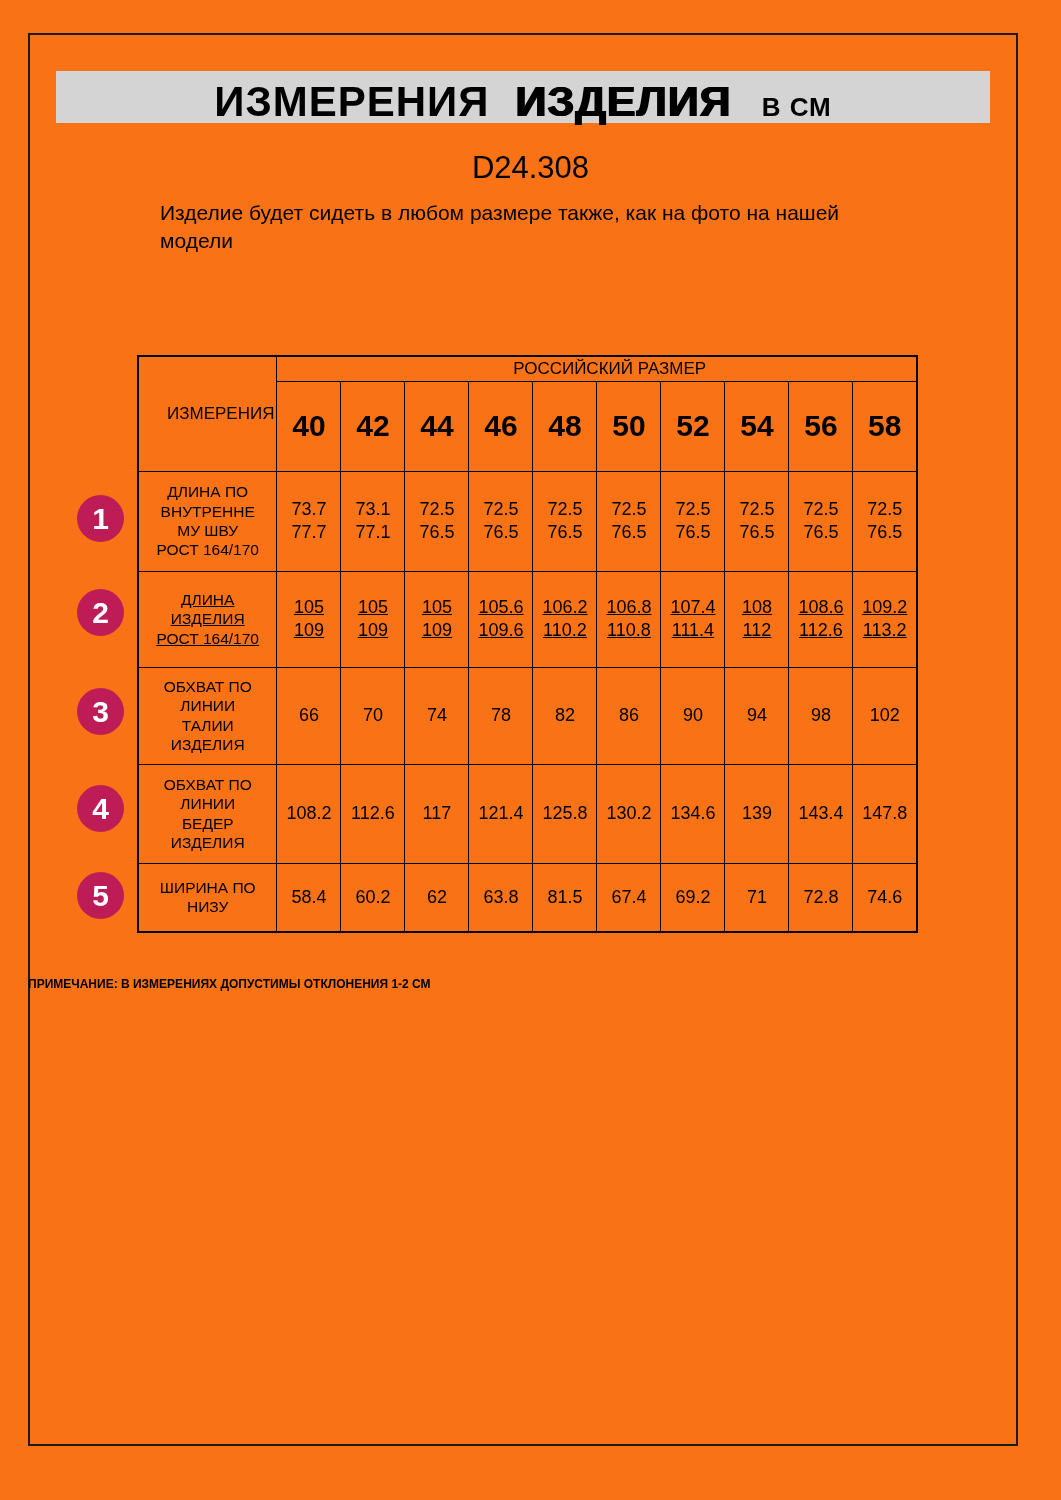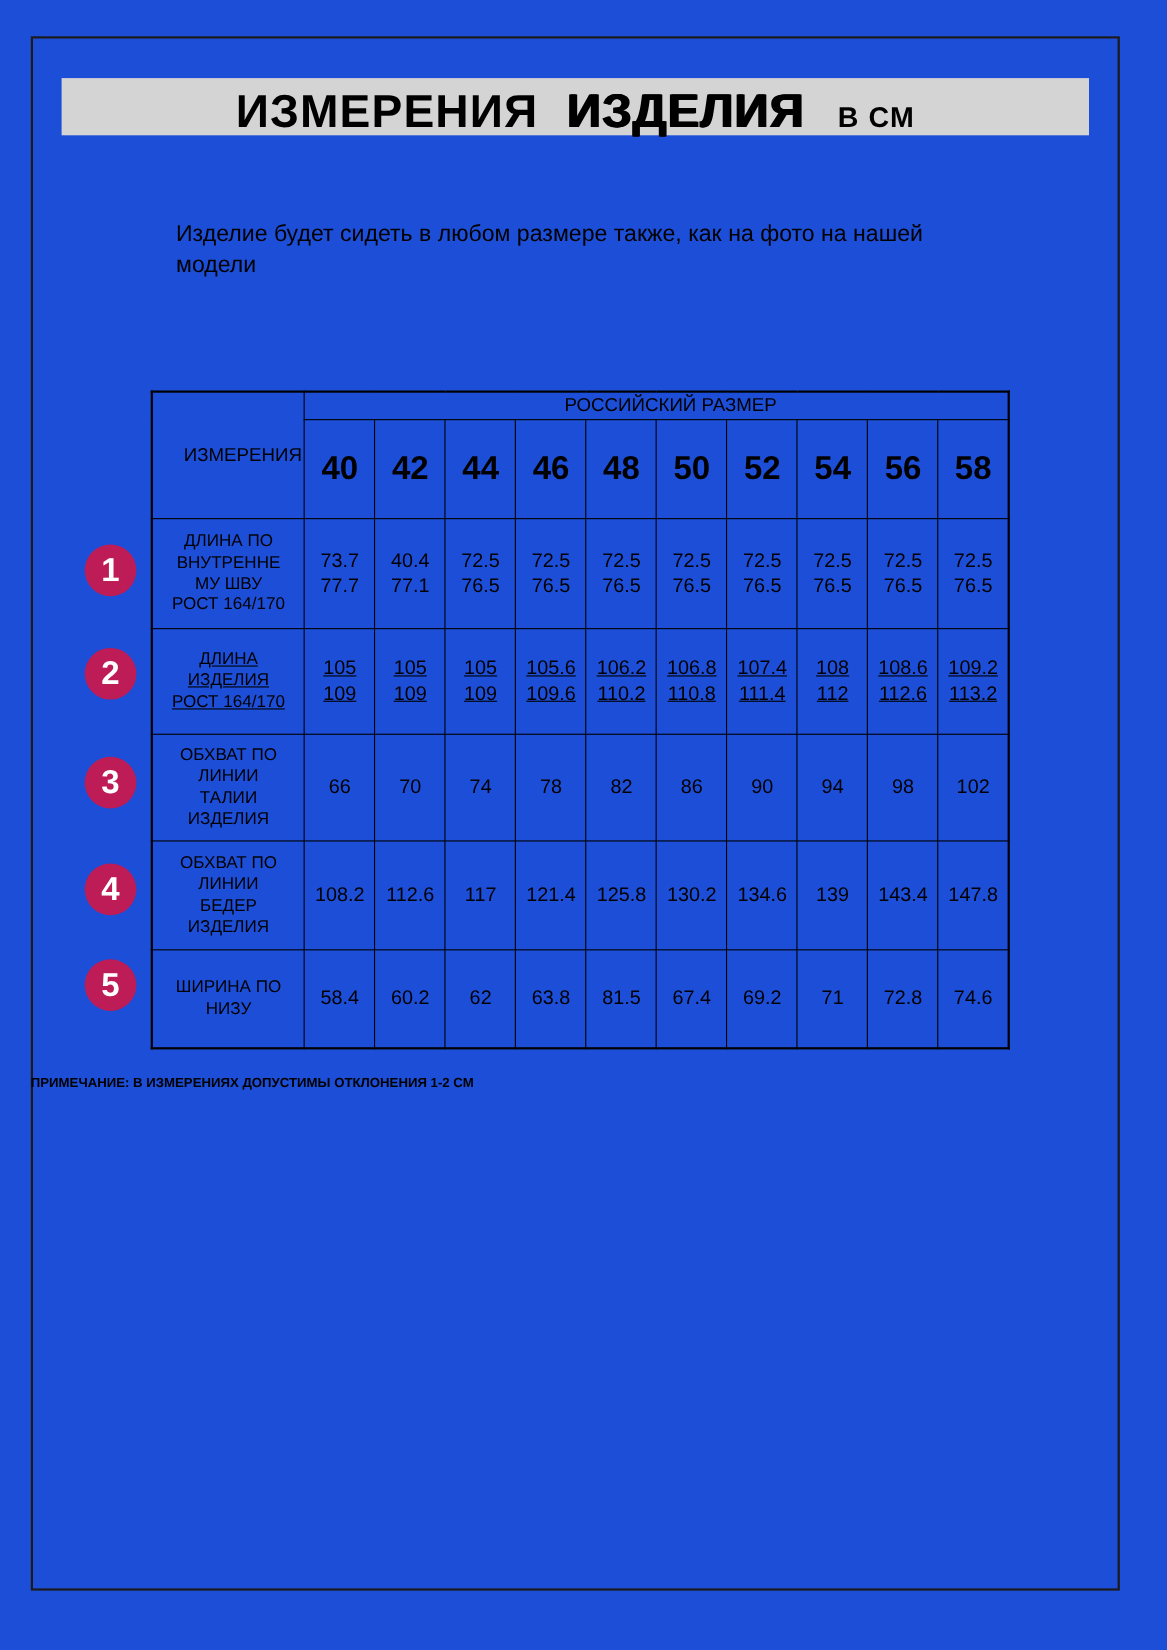--- a/index.html
+++ b/index.html
@@ -6,21 +6,21 @@
     margin: 0;
     padding: 0;
     background: #ffffff;
     font-family: "Liberation Sans", sans-serif;
     color: #000;
   }
   .page {
     position: relative;
     width: 1061px;
     height: 1500px;
-    background: #1d4ed8;
+    background: #f97316;
     overflow: hidden;
   }
   .frame {
     position: absolute;
     left: 28px;
     top: 33px;
     width: 986px;
     height: 1409px;
     border: 2px solid #1b1b1b;
   }
@@ -105,21 +105,21 @@
   }
   tbody td.val {
     font-size: 18px;
     white-space: pre-line;
     line-height: 1.3;
   }
   tbody tr:nth-child(1) { height: 100px; }
   tbody tr:nth-child(2) { height: 96px; text-decoration: underline; }
   tbody tr:nth-child(3) { height: 97px; }
   tbody tr:nth-child(4) { height: 99px; }
-  tbody tr:nth-child(5) { height: 90px; }
+  tbody tr:nth-child(5) { height: 69px; }
   .badge {
     position: absolute;
     left: 77px;
     width: 47px;
     height: 47px;
     border-radius: 50%;
     background: #be1c56;
     color: #fff;
     font-size: 30px;
     font-weight: 700;
@@ -148,20 +148,21 @@
 <div class="page">
 
   <div class="frame" style="border-color: rgb(27, 27, 27);"></div>
 
   <div class="banner" style="background: rgb(212, 212, 212);">
     <span class="w1">ИЗМЕРЕНИЯ</span>
     <span class="w2">ИЗДЕЛИЯ</span>
     <span class="unit">В СМ</span>
   </div>
 
+  <div class="product-code">D24.308</div>
 
   <div class="subtitle">Изделие будет сидеть в любом размере также, как на фото на нашей модели</div>
 
   <table class="meas-table">
     <colgroup>
       <col class="c-label">
       <col class="c-size">
         <col class="c-size">
         <col class="c-size">
         <col class="c-size">
@@ -191,21 +192,21 @@
         </tr>
     </thead>
     <tbody>
         <tr>
           <th class="row-label">ДЛИНА ПО
 ВНУТРЕННЕ
 МУ ШВУ
 РОСТ 164/170</th>
           <td class="val">73.7
 77.7</td>
-          <td class="val">40.4
+          <td class="val">73.1
 77.1</td>
           <td class="val">72.5
 76.5</td>
           <td class="val">72.5
 76.5</td>
           <td class="val">72.5
 76.5</td>
           <td class="val">72.5
 76.5</td>
           <td class="val">72.5

